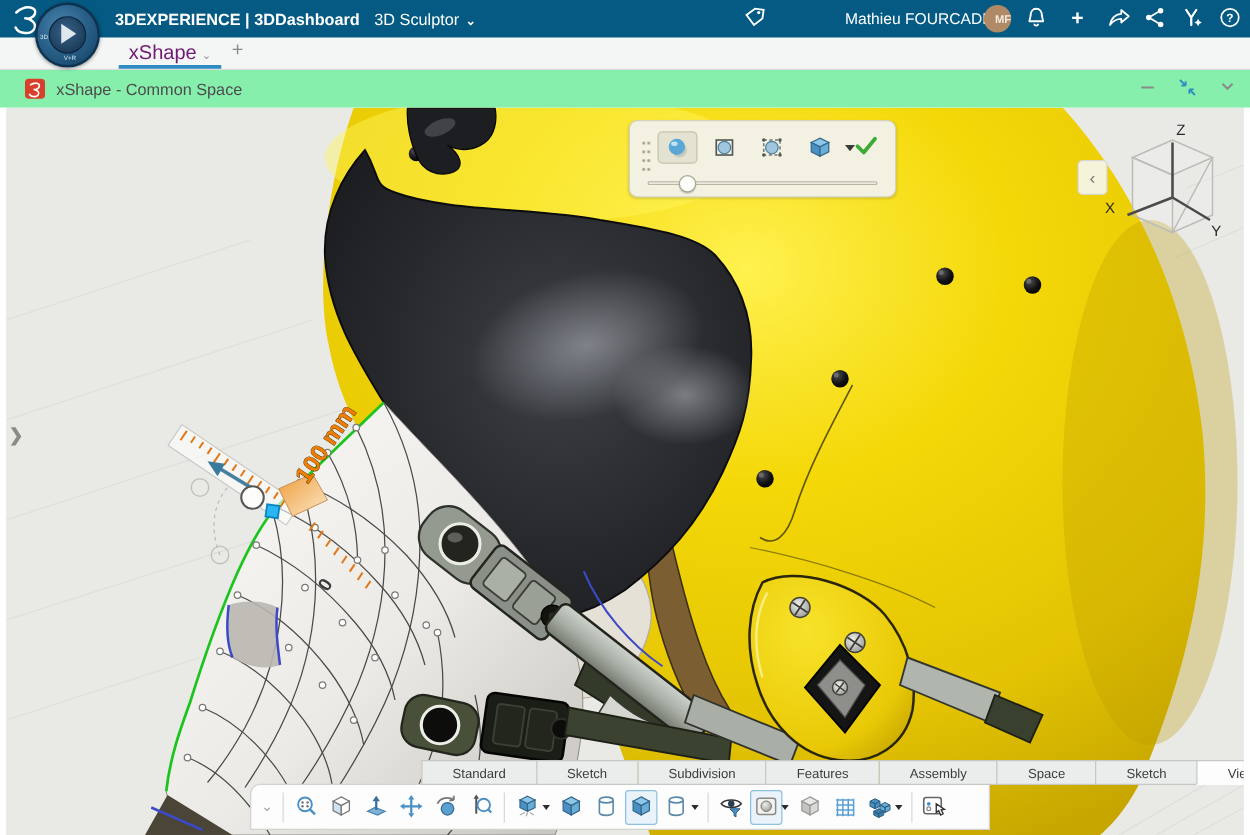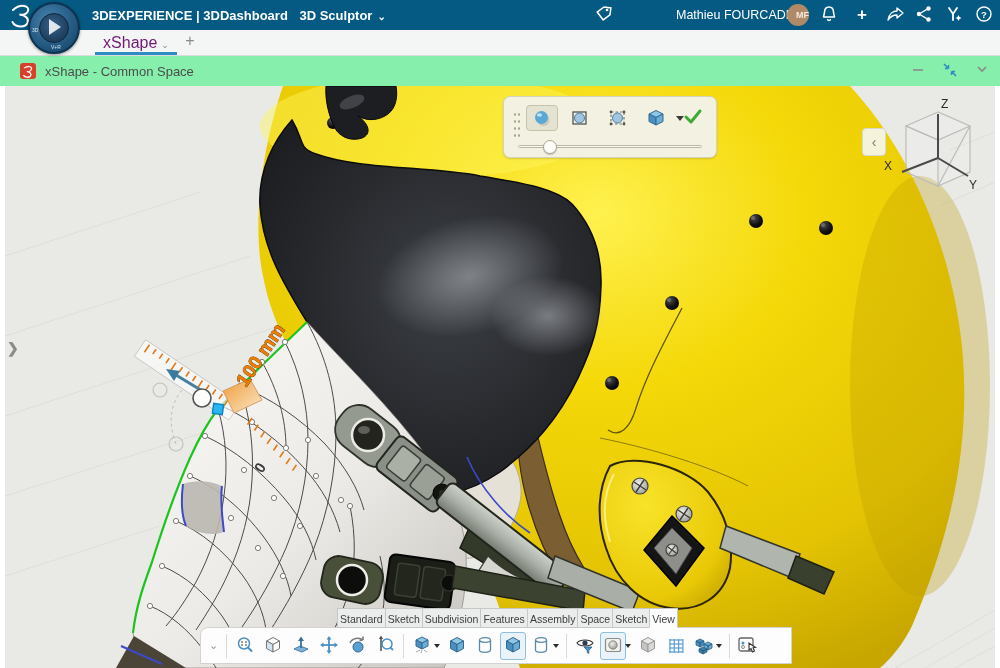--- a/index.html
+++ b/index.html
@@ -15,21 +15,21 @@
     border:2px solid #0d3350;z-index:30;box-shadow:0 1px 3px rgba(0,0,0,.4);}
   .compass .inner{position:absolute;left:9px;top:9px;width:30px;height:30px;border-radius:50%;
     background:radial-gradient(circle at 45% 40%, #35628a, #142f47);border:1px solid #0c2740;}
   .compass .play{position:absolute;left:19px;top:15px;width:0;height:0;border-left:12px solid rgba(255,255,255,.85);
     border-top:8px solid transparent;border-bottom:8px solid transparent;}
   .compass .qlab{position:absolute;font-size:5px;color:#cfe3f0;}
   .compass .qlab.l{left:2px;top:23px;}
   .compass .qlab.b{left:21px;bottom:2px;}
   .brand{position:absolute;left:92px;top:8px;color:#fff;font-size:13px;white-space:nowrap;}
   .brand b{font-weight:bold;text-align:center;}
-  .brand .app{font-weight:bold;margin-left:8px;}
+  .brand .app{font-weight:normal;margin-left:8px;}
   .brand .chev{font-size:10px;font-weight:bold;margin-left:5px;}
   .searchbox{position:absolute;left:400px;top:5px;width:183px;height:20px;background:#fff;border-radius:2px;}
   .searchbox input{position:absolute;left:7px;top:2px;width:150px;height:16px;border:none;outline:none;
     font-size:11px;color:#333;font-family:"Liberation Sans",sans-serif;background:transparent;}
   .searchbox svg{position:absolute;right:4px;top:3px;}
   .tbicon{position:absolute;top:5px;width:22px;height:20px;text-align:center;color:#fff;cursor:pointer;}
   .username{position:absolute;left:676px;top:8px;color:#fff;font-size:12.5px;}
   .avatar{position:absolute;left:787px;top:4px;width:22px;height:22px;border-radius:50%;background:#b08a66;
     color:#f3e9dd;font-size:9px;font-weight:bold;text-align:right;line-height:22px;}
 
@@ -67,21 +67,21 @@
   .sknob{position:absolute;top:-6px;width:14px;height:14px;border-radius:50%;background:#fdfdfa;border:1px solid #a9a792;
     box-shadow:0 1px 1px rgba(0,0,0,.2);}
 
   
   .cubecollapse{position:absolute;left:857px;top:42px;width:24px;height:28px;background:rgba(246,246,243,.9);
     border:1px solid #d8d8d3;border-radius:4px;color:#777;font-size:14px;text-align:center;line-height:26px;cursor:pointer;z-index:4;}
   .leftexpand{position:absolute;left:2px;top:254px;color:#8b8b88;font-size:14px;font-weight:bold;cursor:pointer;z-index:4;}
 
   
   .vtabs{position:absolute;left:332px;top:522px;height:20px;display:flex;z-index:7;}
-  .vtab{height:20px;padding:0 2px;font-size:10.5px;color:#3c3c3c;line-height:20px;background:#ebedec;
+  .vtab{height:20px;padding:0 24px;font-size:10.5px;color:#3c3c3c;line-height:20px;background:#ebedec;
     border:1px solid #c6c8c6;border-right:none;cursor:pointer;white-space:nowrap;}
   .vtab:last-child{border-right:1px solid #c6c8c6;}
   .vtab.on{background:#fdfdfd;border-bottom:1px solid #fdfdfd;position:relative;z-index:9;}
   .vtoolbar{position:absolute;left:195px;top:541px;width:592px;height:37px;background:#fdfdfd;
     border:1px solid #d2d2d0;border-radius:8px 0 0 0;display:flex;align-items:center;padding:0 6px;z-index:6;}
   .vt-chev{color:#9a9a97;font-size:11px;margin:0 4px 0 2px;cursor:pointer;}
   .sep{width:1px;height:24px;background:#d9d9d6;margin:0 4px;}
   .vtb{position:relative;width:26px;height:28px;border:1px solid transparent;border-radius:3px;background:transparent;
     cursor:pointer;flex:0 0 auto;margin:0 1px;}
   .vtb.on{background:#eaf3fa;border-color:#8fbfdf;}

